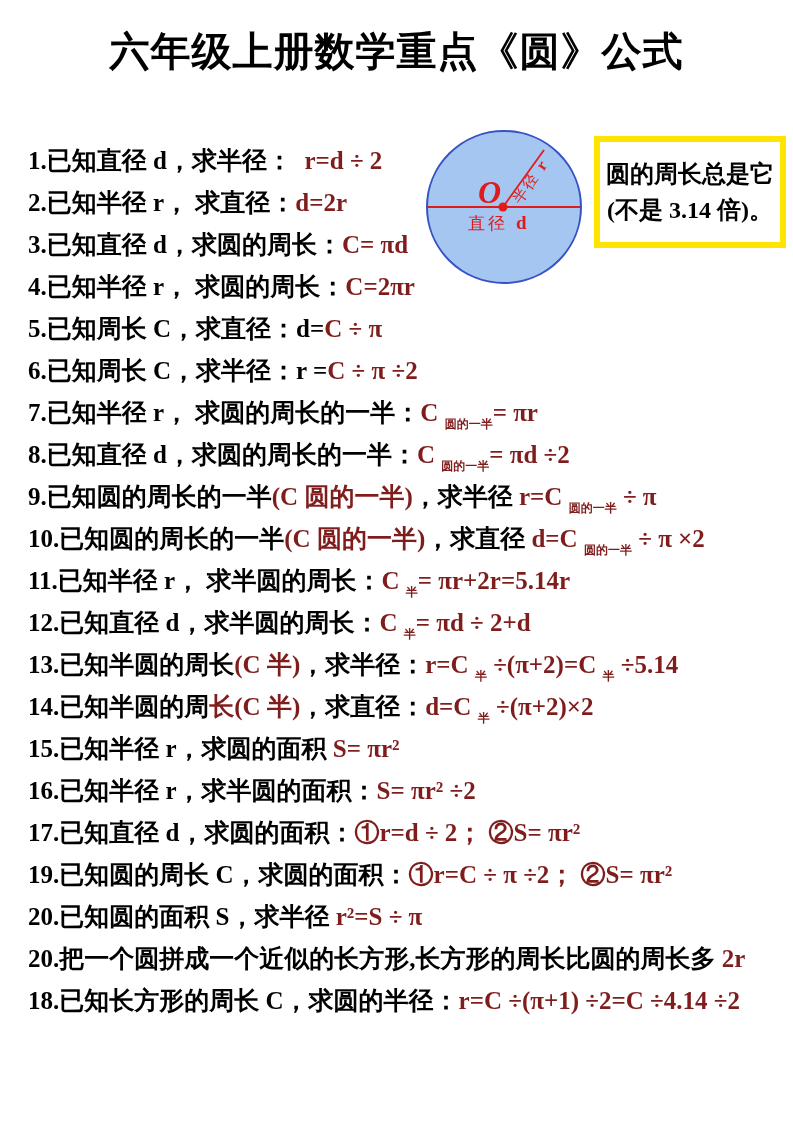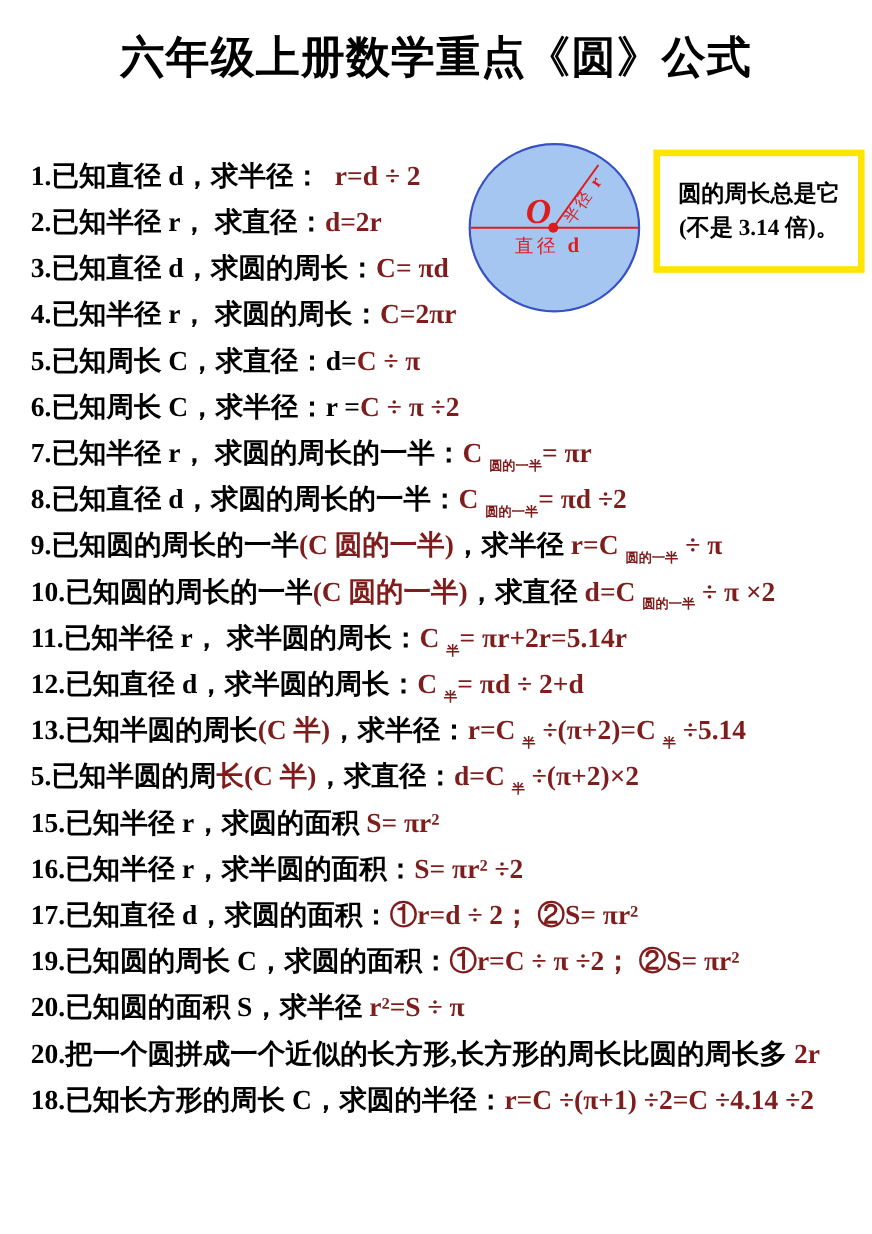--- a/index.html
+++ b/index.html
@@ -28,21 +28,21 @@
   .dlabel { font-family:"Liberation Serif","DejaVu Serif",serif; font-size:17px; fill:#de1c1c; letter-spacing:3px; }
   .dvar   { font-weight:700; font-size:19px; letter-spacing:0; }
   .rlabel { font-family:"Liberation Serif","DejaVu Serif",serif; font-size:15px; fill:#de1c1c; letter-spacing:2px; }
   .rvar   { font-weight:700; font-size:16px; letter-spacing:0; }
 
   .notebox {
     position:absolute; left:594px; top:136px; width:180px; height:100px;
     border:6px solid #ffe400; background:#fff;
     display:flex; flex-direction:column; justify-content:center; align-items:center;
     text-align:center; font-family:"Liberation Serif","DejaVu Serif",serif;
-    font-weight:800; font-size:21px; line-height:1.5; color:#000; white-space:pre;
+    font-weight:800; font-size:24px; line-height:1.5; color:#000; white-space:pre;
   }
 </style>
 </head>
 <body>
 
 <div class="page">
 
   <h1 class="title">六年级上册数学重点《圆》公式</h1>
 
   <div class="diagram">
@@ -75,21 +75,21 @@
       <div class="fline"><span class="seg-k">4.已知半径 r， 求圆的周长：</span><span class="seg-r">C=2πr</span></div>
       <div class="fline"><span class="seg-k">5.已知周长 C，求直径：d=</span><span class="seg-r">C ÷ π</span></div>
       <div class="fline"><span class="seg-k">6.已知周长 C，求半径：r =</span><span class="seg-r">C ÷ π ÷2</span></div>
       <div class="fline"><span class="seg-k">7.已知半径 r， 求圆的周长的一半：</span><span class="seg-r">C </span><span class="seg-r seg-sub">圆的一半</span><span class="seg-r">= πr</span></div>
       <div class="fline"><span class="seg-k">8.已知直径 d，求圆的周长的一半：</span><span class="seg-r">C </span><span class="seg-r seg-sub">圆的一半</span><span class="seg-r">= πd ÷2</span></div>
       <div class="fline"><span class="seg-k">9.已知圆的周长的一半</span><span class="seg-r">(C 圆的一半)</span><span class="seg-k">，求半径 </span><span class="seg-r">r=C </span><span class="seg-r seg-sub">圆的一半</span><span class="seg-r"> ÷ π</span></div>
       <div class="fline"><span class="seg-k">10.已知圆的周长的一半</span><span class="seg-r">(C 圆的一半)</span><span class="seg-k">，求直径 </span><span class="seg-r">d=C </span><span class="seg-r seg-sub">圆的一半</span><span class="seg-r"> ÷ π ×2</span></div>
       <div class="fline"><span class="seg-k">11.已知半径 r， 求半圆的周长：</span><span class="seg-r">C </span><span class="seg-r seg-sub">半</span><span class="seg-r">= πr+2r=5.14r</span></div>
       <div class="fline"><span class="seg-k">12.已知直径 d，求半圆的周长：</span><span class="seg-r">C </span><span class="seg-r seg-sub">半</span><span class="seg-r">= πd ÷ 2+d</span></div>
       <div class="fline"><span class="seg-k">13.已知半圆的周长</span><span class="seg-r">(C 半)</span><span class="seg-k">，求半径：</span><span class="seg-r">r=C </span><span class="seg-r seg-sub">半</span><span class="seg-r"> ÷(π+2)=C </span><span class="seg-r seg-sub">半</span><span class="seg-r"> ÷5.14</span></div>
-      <div class="fline"><span class="seg-k">5.已知半圆的周</span><span class="seg-r">长(C 半)</span><span class="seg-k">，求直径：</span><span class="seg-r">d=C </span><span class="seg-r seg-sub">半</span><span class="seg-r"> ÷(π+2)×2</span></div>
+      <div class="fline"><span class="seg-k">14.已知半圆的周</span><span class="seg-r">长(C 半)</span><span class="seg-k">，求直径：</span><span class="seg-r">d=C </span><span class="seg-r seg-sub">半</span><span class="seg-r"> ÷(π+2)×2</span></div>
       <div class="fline"><span class="seg-k">15.已知半径 r，求圆的面积 </span><span class="seg-r">S= πr²</span></div>
       <div class="fline"><span class="seg-k">16.已知半径 r，求半圆的面积：</span><span class="seg-r">S= πr² ÷2</span></div>
       <div class="fline"><span class="seg-k">17.已知直径 d，求圆的面积：</span><span class="seg-r">①r=d ÷ 2； ②S= πr²</span></div>
       <div class="fline"><span class="seg-k">19.已知圆的周长 C，求圆的面积：</span><span class="seg-r">①r=C ÷ π ÷2； ②S= πr²</span></div>
       <div class="fline"><span class="seg-k">20.已知圆的面积 S，求半径 </span><span class="seg-r">r²=S ÷ π</span></div>
       <div class="fline"><span class="seg-k">20.把一个圆拼成一个近似的长方形,长方形的周长比圆的周长多 </span><span class="seg-r">2r</span></div>
       <div class="fline"><span class="seg-k">18.已知长方形的周长 C，求圆的半径：</span><span class="seg-r">r=C ÷(π+1) ÷2=C ÷4.14 ÷2</span></div>
     </div>
 
 </div>

